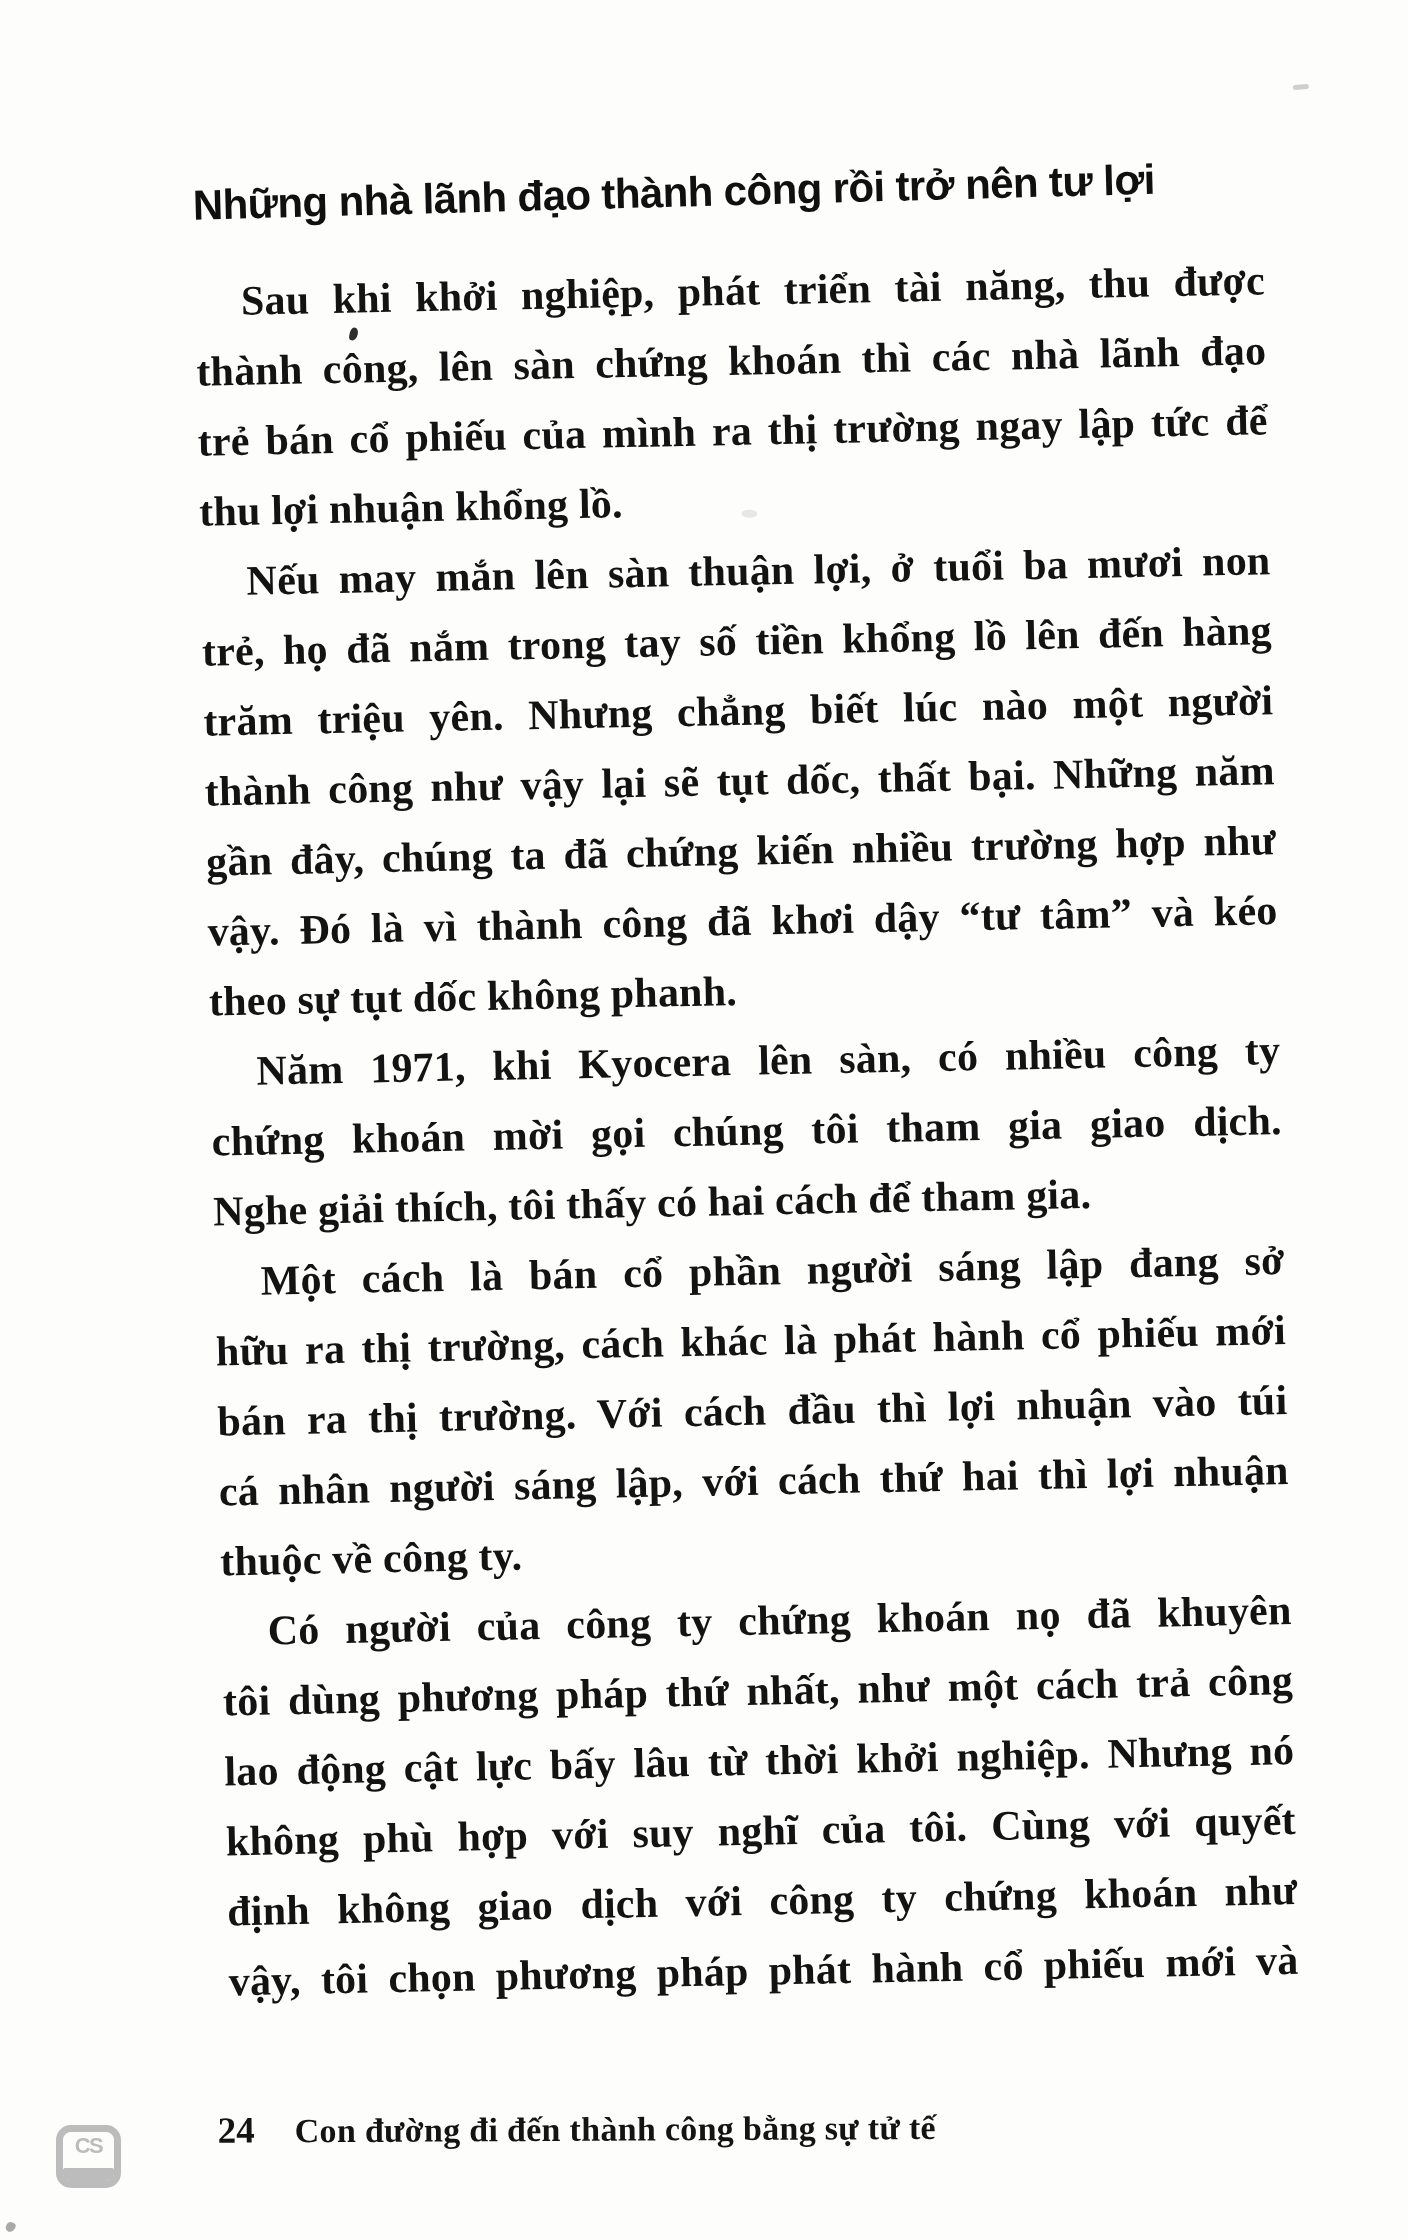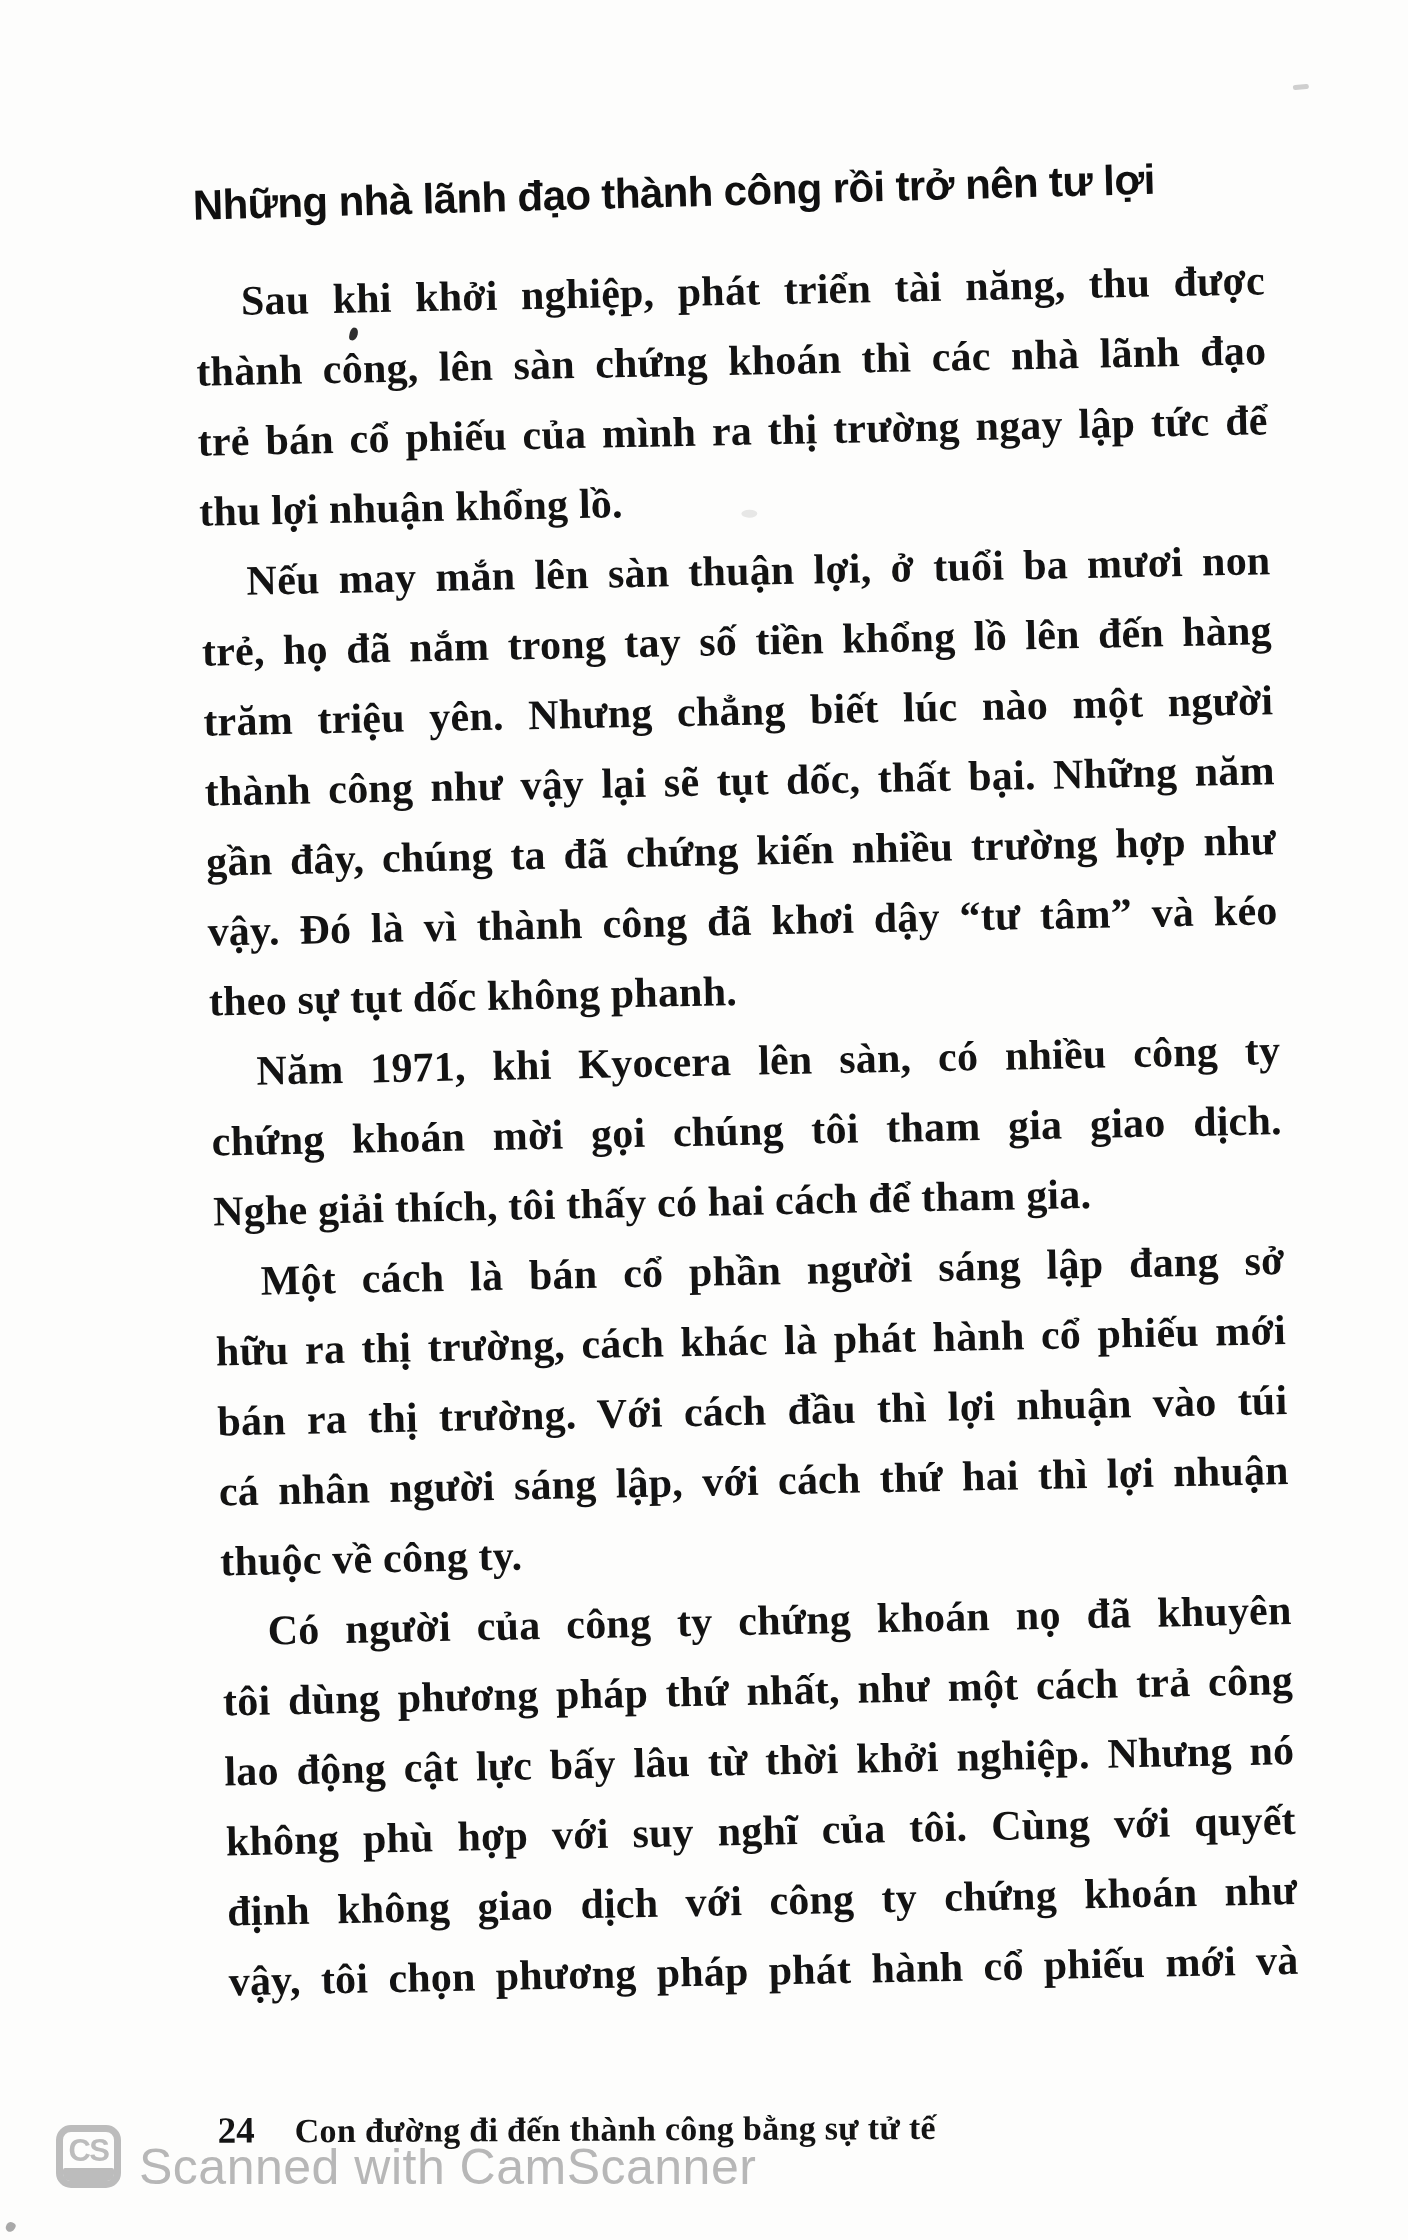--- a/index.html
+++ b/index.html
@@ -85,21 +85,21 @@
     width: 65px; height: 63px;
     box-sizing: border-box;
     border: 7px solid #bcbcbc;
     border-radius: 15px;
     background: #fdfdfc;
   }
   .cs-logo .cs-text {
     position: absolute; top: 1px; left: 0; right: 0;
     text-align: center;
     font-family: "Liberation Sans", "DejaVu Sans", sans-serif;
-    font-weight: 700; font-size: 31px;
+    font-weight: 700; font-size: 22px;
     letter-spacing: -1.5px;
     color: #bcbcbc;
   }
   .cs-logo .cs-bar {
     position: absolute; left: 0px; right: 0px; bottom: 0px; height: 13px;
     background: #bcbcbc;
     border-radius: 2px 2px 7px 7px;
   }
   .wm-label {
     position: absolute; left: 139px; top: 2138px;
@@ -114,21 +114,20 @@
 </head>
 <body>
 
 <div class="page">
 
   <div class="watermark">
     <div class="cs-logo">
       <div class="cs-text">CS</div>
       <div class="cs-bar"></div>
     </div>
-    <div class="wm-label">Scanned with CamScanner</div>
   </div>
 
   <div class="scan">
     <div class="content">
       <h1 class="heading">Những nhà lãnh đạo thành công rồi trở nên tư lợi</h1>
       <div class="body-text">
           <div class="line indent">Sau khi khởi nghiệp, phát triển tài năng, thu được</div>
           <div class="line">thành công, lên sàn chứng khoán thì các nhà lãnh đạo</div>
           <div class="line">trẻ bán cổ phiếu của mình ra thị trường ngay lập tức để</div>
           <div class="line last">thu lợi nhuận khổng lồ.</div>

